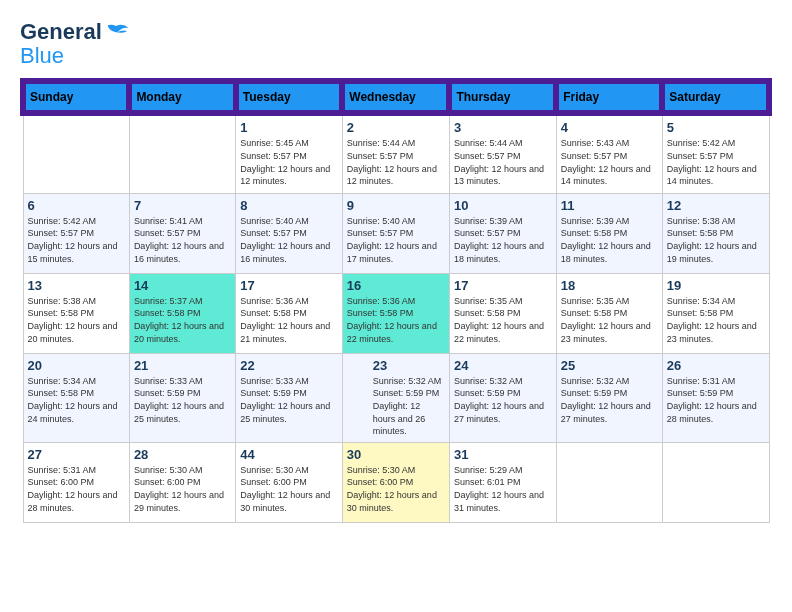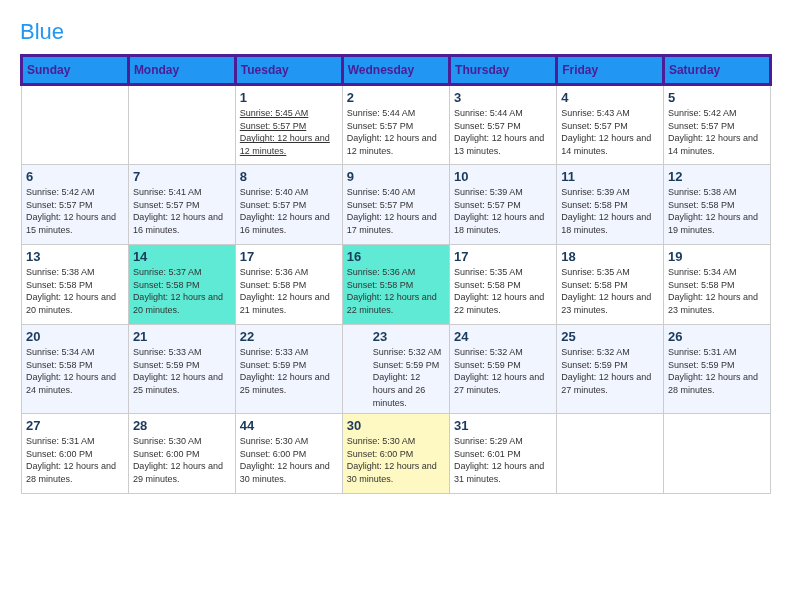--- a/index.html
+++ b/index.html
@@ -32,25 +32,25 @@
       font-size: 16px;
       color: #333;
     }
     table {
       width: 100%;
       border-collapse: collapse;
       font-size: 10px;
     }
     th {
       background: #2196F3;
-      color: #4c1d95;
+      color: #000000;
       padding: 6px 4px;
       text-align: left;
       font-size: 12px;
-      border: 3px solid #4c1d95;
+      border: 6px solid #4c1d95;
     }
     td {
       border: 1px solid #ccc;
       vertical-align: top;
       padding: 4px;
       height: 80px;
       width: 108px;
     }
     .day-num {
       font-size: 13px;
@@ -73,20 +73,25 @@
       background: #fff;
     }
     th:first-child { border-radius: 0; }
   </style>
 </head>
 <body>
 
 <div class="header">
   <div class="logo">
     <div>
+      <div style="font-size:22px;font-weight:bold;color:#1a3a5c;line-height:1.1;">
+        General<svg style="display:inline-block;vertical-align:middle;width:28px;height:22px;" viewBox="0 0 40 30">
+          <path d="M20 5 Q30 0 38 8 Q30 6 22 14 Q28 10 36 12 Q30 16 20 14 Q10 12 8 4 Q14 2 20 5Z" fill="#2196F3"></path>
+        </svg>
+      </div>
       <div style="font-size:22px;font-weight:normal;color:#2196F3;line-height:1.1;">Blue</div>
     </div>
   </div>
   <div class="title-section">
     <div class="month-title"></div>
     <div class="subtitle"></div>
   </div>
 </div>
 
 <table>
@@ -100,21 +105,21 @@
         <th>Friday</th>
         <th>Saturday</th>
       </tr>
   </thead>
   <tbody id="calendar-body">
   <tr>
         <td class="empty"></td>
         <td class="empty"></td>
         <td style="background: rgb(255, 255, 255);">
           <div class="day-num">1</div>
-          <div class="day-info" style="white-space: pre-line; text-decoration: underline;">Sunrise: 5:45 AM
+          <div class="day-info" style="white-space: pre-line;">Sunrise: 5:45 AM
 Sunset: 5:57 PM
 Daylight: 12 hours and 12 minutes.</div>
         </td>
         <td style="background: rgb(255, 255, 255);">
           <div class="day-num">2</div>
           <div class="day-info" style="white-space: pre-line;">Sunrise: 5:44 AM
 Sunset: 5:57 PM
 Daylight: 12 hours and 12 minutes.</div>
         </td>
         <td style="background: rgb(255, 255, 255);">

